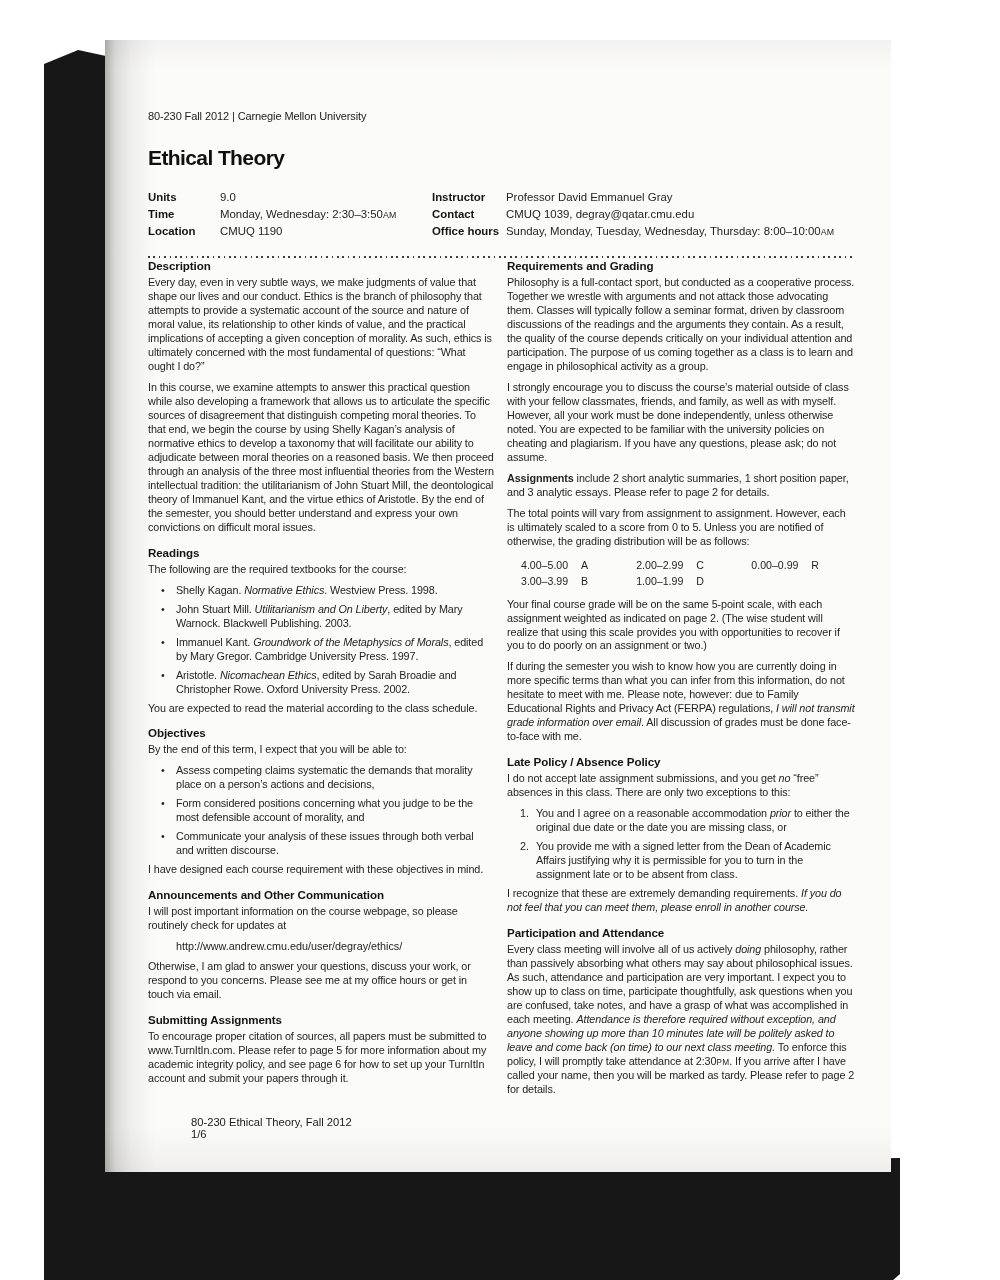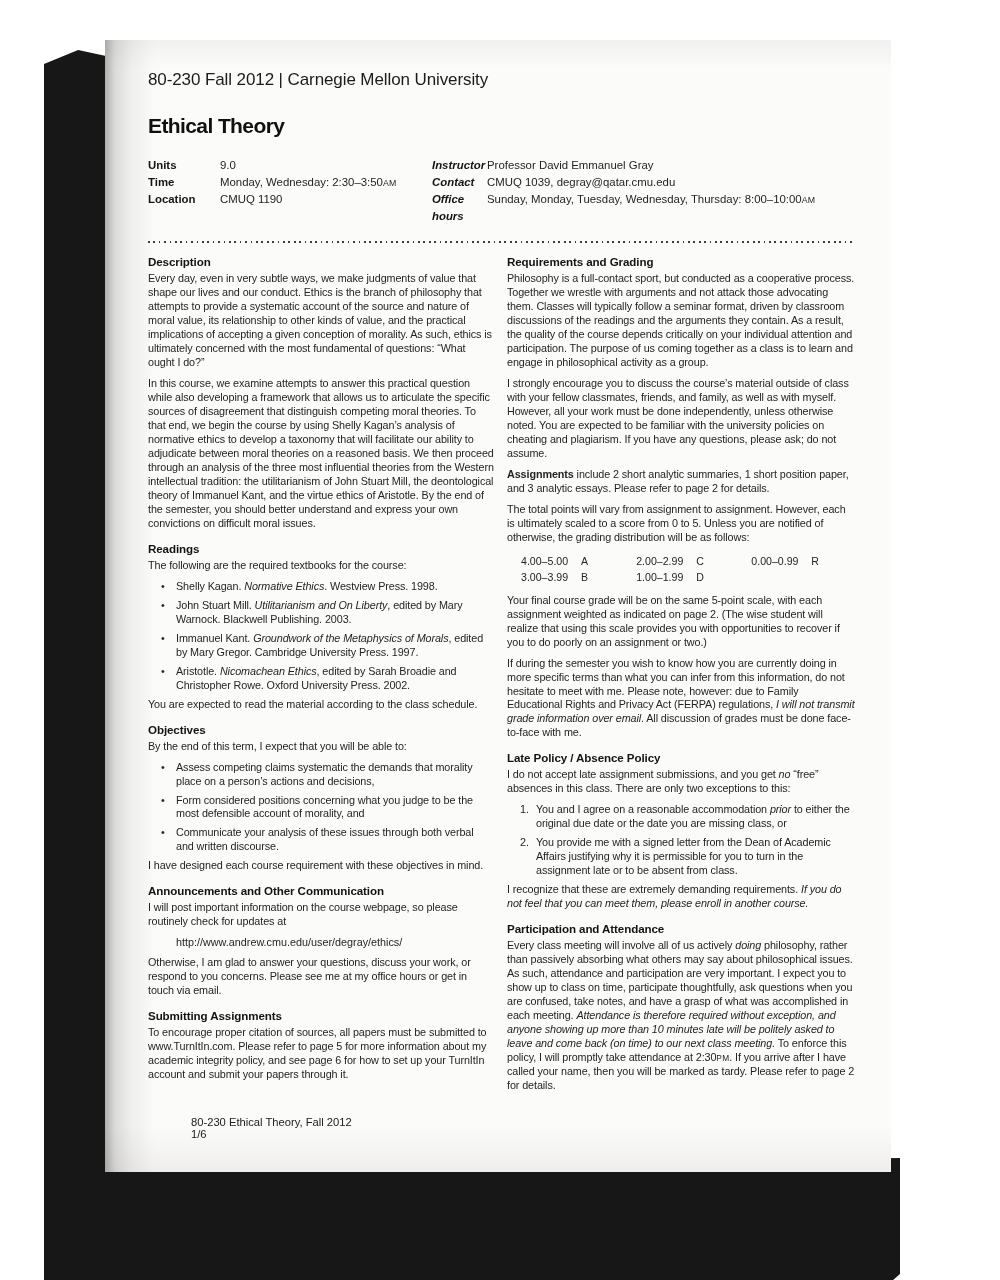--- a/index.html
+++ b/index.html
@@ -13,43 +13,43 @@
                      clip-path:polygon(0 20px, 3% 12px, 100% 0, 100% 95%, 99.2% 100%, 0 100%); }
 
   
   .page { position:absolute; left:105px; top:40px; width:786px; height:1132px;
           background:
             linear-gradient(90deg, rgba(0,0,0,.30) 0, rgba(0,0,0,.13) 10px, rgba(0,0,0,.05) 26px, rgba(0,0,0,0) 50px),
             linear-gradient(180deg, #f2f1ef 0, #fbfbf9 28px, #fbfbf9 96%, #efeeec 100%);
           color:#242424; }
   .page-inner { position:absolute; left:43px; right:36px; top:30px; bottom:16px; }
 
-  .kicker { font-size:17px; color:#1b1b1b; letter-spacing:-0.1px; }
+  .kicker { font-size:11px; color:#1b1b1b; letter-spacing:-0.1px;margin-top:40px; }
   .title  { margin:24px 0 0; font-size:21px; font-weight:700; color:#101010; letter-spacing:-0.6px; }
 
   .meta { display:flex; margin-top:19px; }
   .meta-left { width:284px; flex:none; }
   .meta-right { flex:1; }
   .meta-row { display:flex; font-size:11.4px; line-height:1.5; }
   .meta-label { font-weight:700; color:#141414; flex:none; }
   .meta-left  .meta-label { width:72px; }
-  .meta-right .meta-label { width:55px;font-style:italic; }
+  .meta-right .meta-label { width:74px; }
   .meta-value { flex:1; }
 
   .dotted-sep { margin-top:16px; height:2px;
                 background:repeating-linear-gradient(90deg, #3c3c3c 0 1.7px, transparent 1.7px 5.4px); }
 
   .overview { margin:15px 0 6px; font-size:23px; font-weight:700; color:#101010; letter-spacing:-0.4px; }
 
   .columns { display:flex; gap:13px; }
   .col-left { width:346px; flex:none; }
   .col-right { flex:1; }
 
   h4.sec { margin:11px 0 4px; font-size:11.6px; font-weight:700; color:#131313; letter-spacing:-0.1px; }
-  .col h4.sec:first-child { margin-top:12px; }
+  .col h4.sec:first-child { margin-top:1px; }
 
   p.body { margin:0 0 7px; font-size:10.8px; line-height:1.295; letter-spacing:-0.1px; color:#242424; }
 
   .li { display:flex; margin:0 0 5px; padding-left:13px; }
   .li .marker { flex:none; width:15px; font-size:10.8px; line-height:1.295; color:#242424; }
   .li .num    { flex:none; width:16px; font-size:10.8px; line-height:1.295; color:#242424; }
   .li .txt { flex:1; font-size:10.8px; line-height:1.295; letter-spacing:-0.1px; color:#242424; }
 
   .url-line { margin:1px 0 8px 28px; font-size:10.8px; color:#242424; }
 

